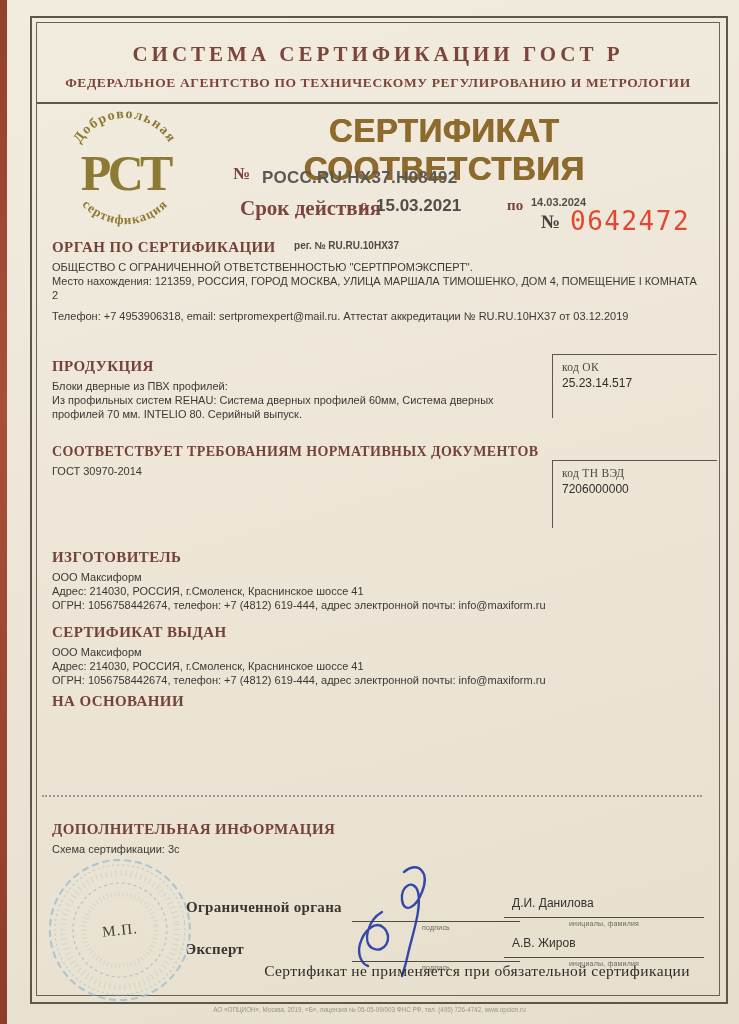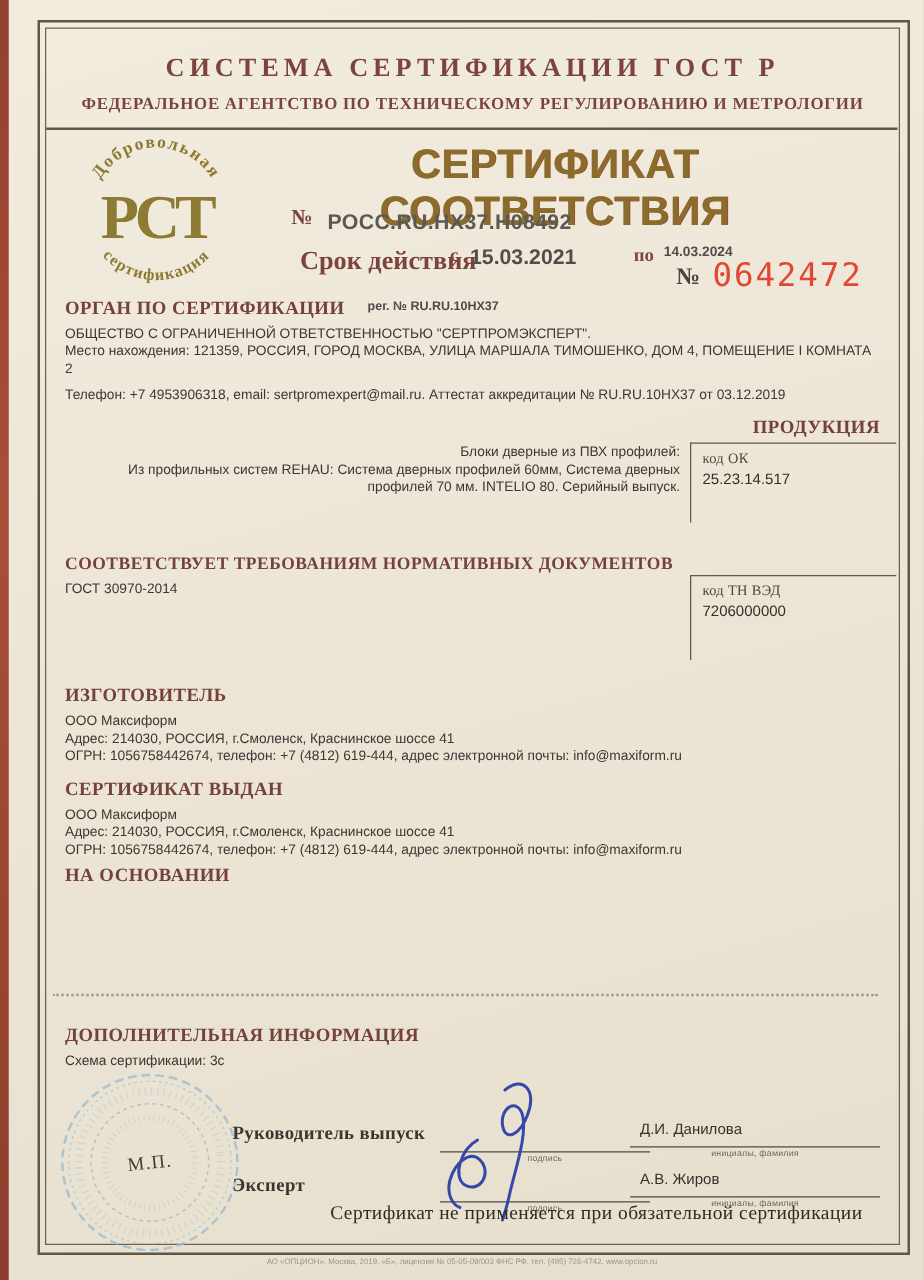--- a/index.html
+++ b/index.html
@@ -37,21 +37,21 @@
   .sec{position:absolute;left:52px;width:652px;}
   .sec-head{font-family:"Liberation Serif",serif;font-weight:bold;font-size:15px;
         color:#74423a;letter-spacing:.4px;}
   .sec-head.small{font-size:14px;}
   .reg-sup{font-size:10px;color:#4c4a46;font-weight:bold;margin-left:14px;
         position:relative;top:-3px;font-family:"Liberation Sans",sans-serif;}
   .body-line{font-size:11px;line-height:1.28;color:#3a3835;}
   .gap-top{margin-top:7px;}
   .head-gap{margin-bottom:4px;}
   #sec-organ{top:238px;}
-  #sec-product{top:333px;text-align:right;}
+  #sec-product{top:357px;}
   #sec-product .body-line{width:492px;}
   #sec-compliance{top:442px;}
   #sec-manufacturer{top:548px;}
   #sec-issued{top:623px;}
   #sec-basis{top:692px;}
   #sec-basis .body-line{width:655px;}
   #sec-additional{top:820px;}
   .codebox{position:absolute;left:552px;width:165px;border-top:1.5px solid #5e574b;
         border-left:1.5px solid #5e574b;padding:6px 0 0 9px;box-sizing:border-box;}
   #codebox-ok{top:354px;height:64px;}
@@ -183,21 +183,21 @@
     <g fill="none" stroke="#9cbdd2">
       <circle cx="76" cy="74" r="70" stroke-width="2" stroke-dasharray="7 4" opacity="0.8"></circle>
       <circle cx="76" cy="74" r="65" stroke-width="1" stroke-dasharray="2 3" opacity="0.7"></circle>
       <circle cx="76" cy="74" r="57" stroke-width="6" stroke-dasharray="1 4" opacity="0.35"></circle>
       <circle cx="76" cy="74" r="47" stroke-width="1.2" stroke-dasharray="3 3" opacity="0.8"></circle>
       <circle cx="76" cy="74" r="36" stroke-width="5" stroke-dasharray="1 3" opacity="0.3"></circle>
     </g>
     <text x="76" y="79" text-anchor="middle" font-family="'Liberation Serif',serif" font-size="15" fill="#413d37" letter-spacing="1">М.П.</text>
   </svg>
 
-  <div class="role" id="role-head">Руководитель выпуск</div>
+  <div class="role" id="role-head">Ограниченной органа</div>
   <div class="role" id="role-expert">Эксперт</div>
 
   <div class="rule" id="sigline1"></div>
   <div class="caption" id="sigcap1">подпись</div>
   <div class="rule" id="sigline2"></div>
   <div class="caption" id="sigcap2">подпись</div>
 
   <div class="name" id="name1">Д.И. Данилова</div>
   <div class="rule" id="nameline1"></div>
   <div class="caption" id="namecap1">инициалы, фамилия</div>

